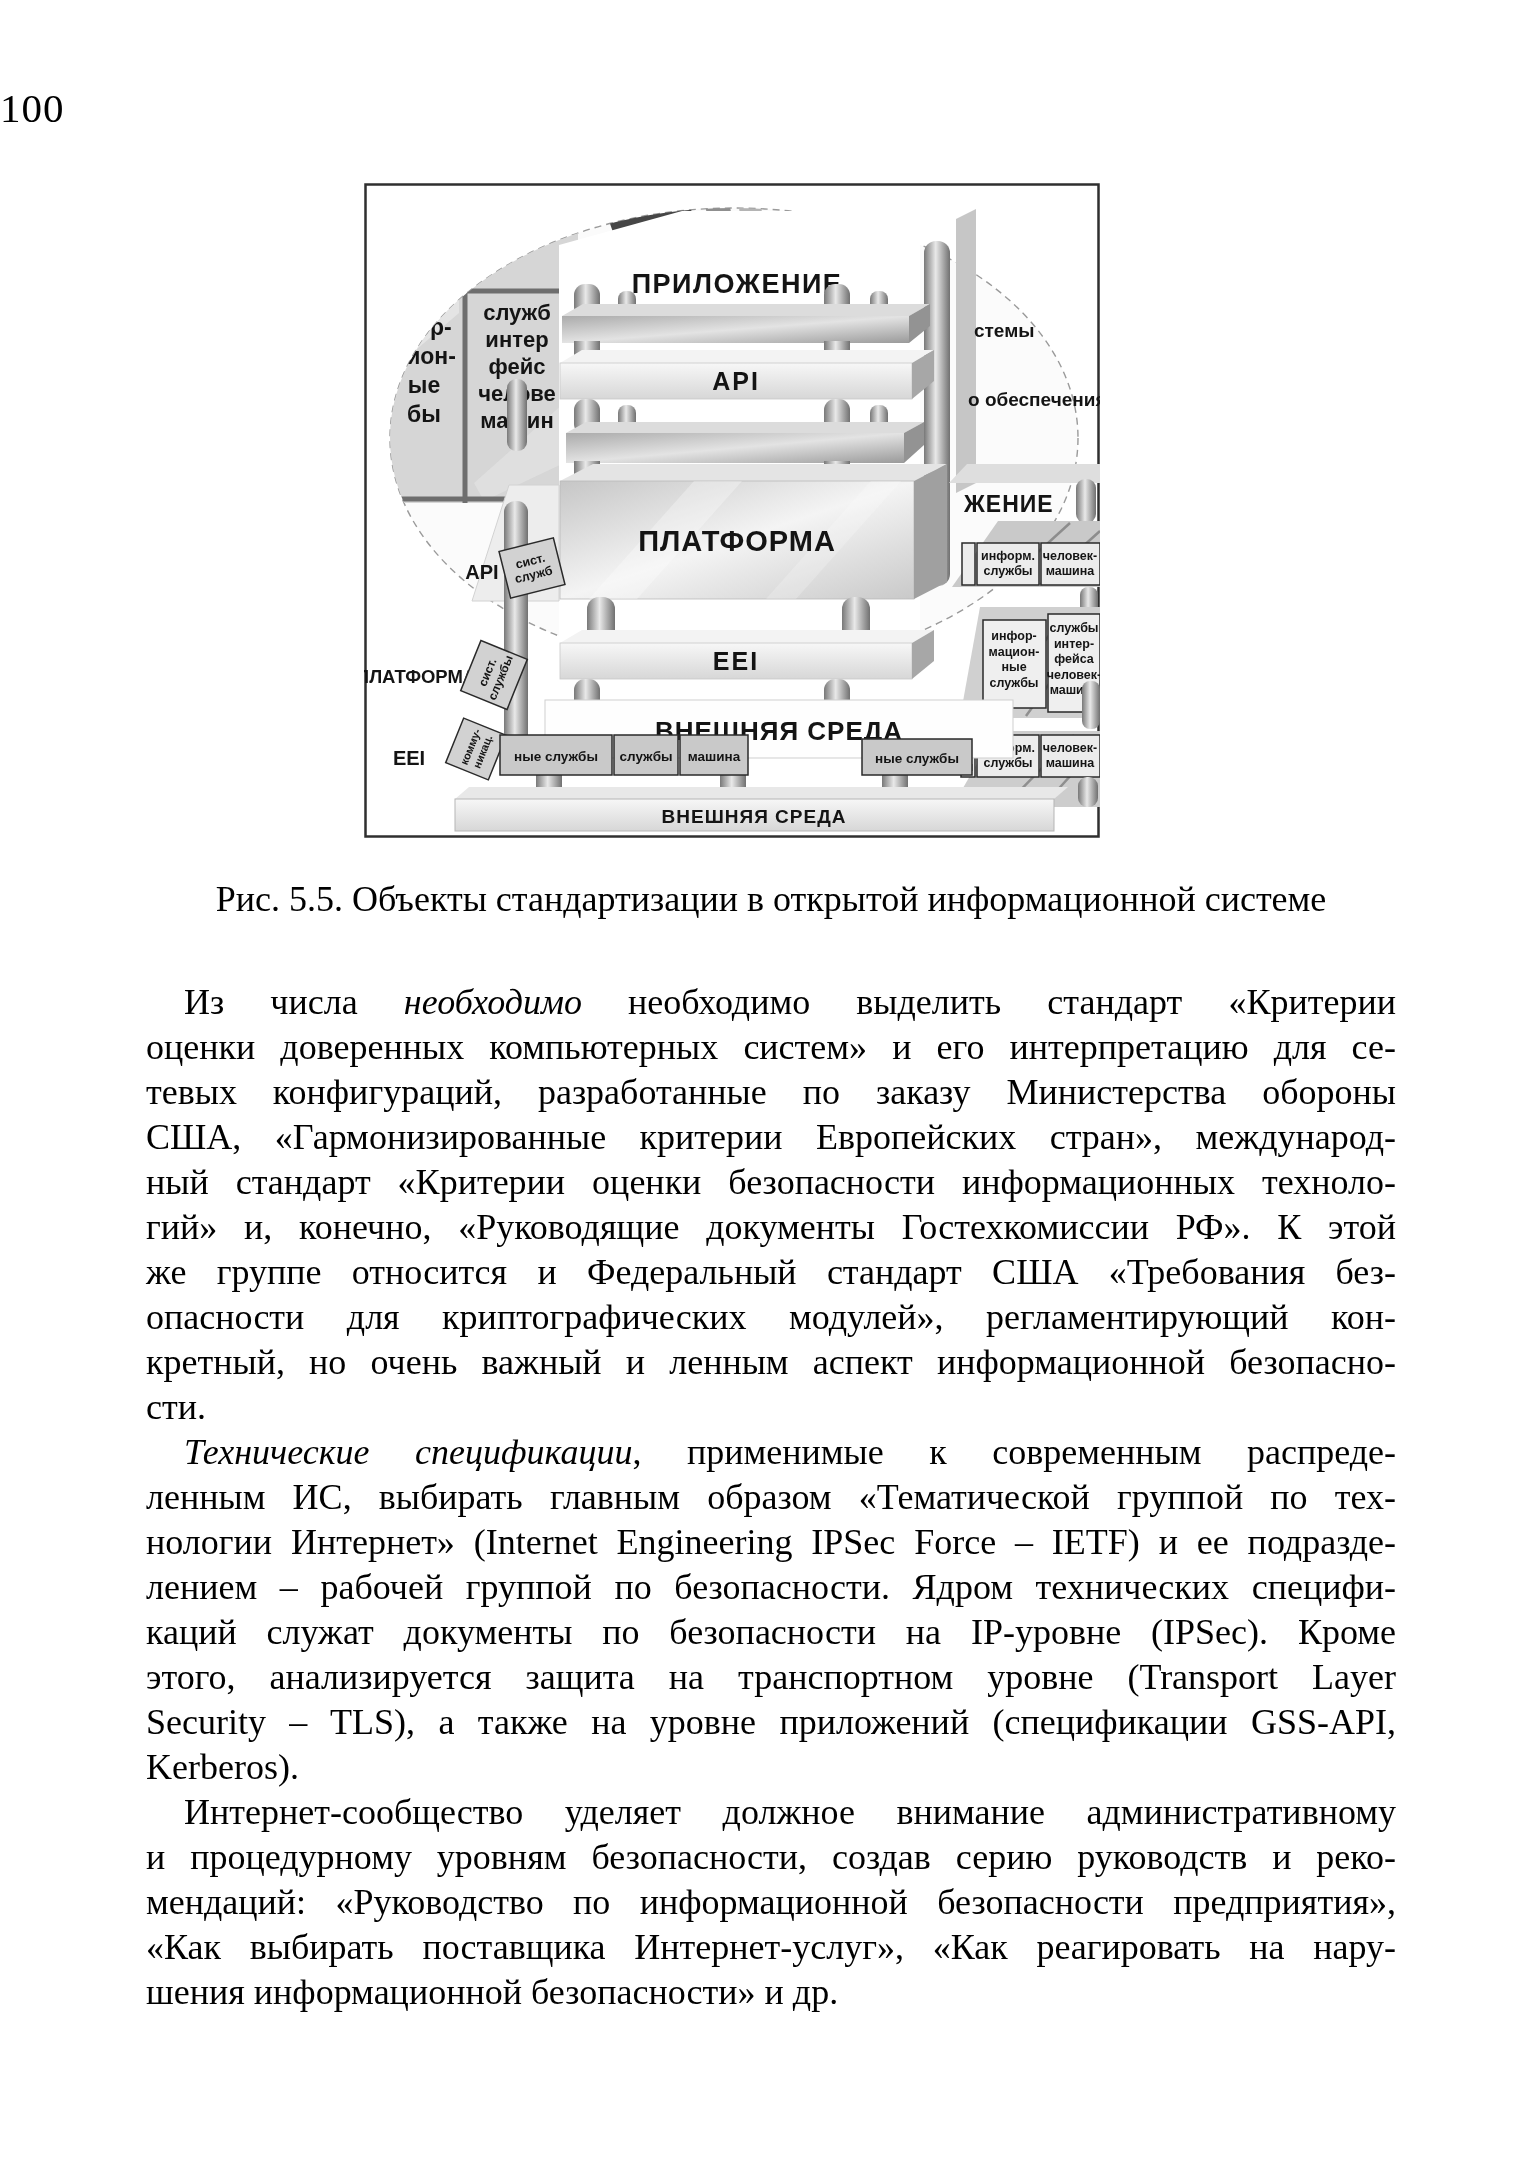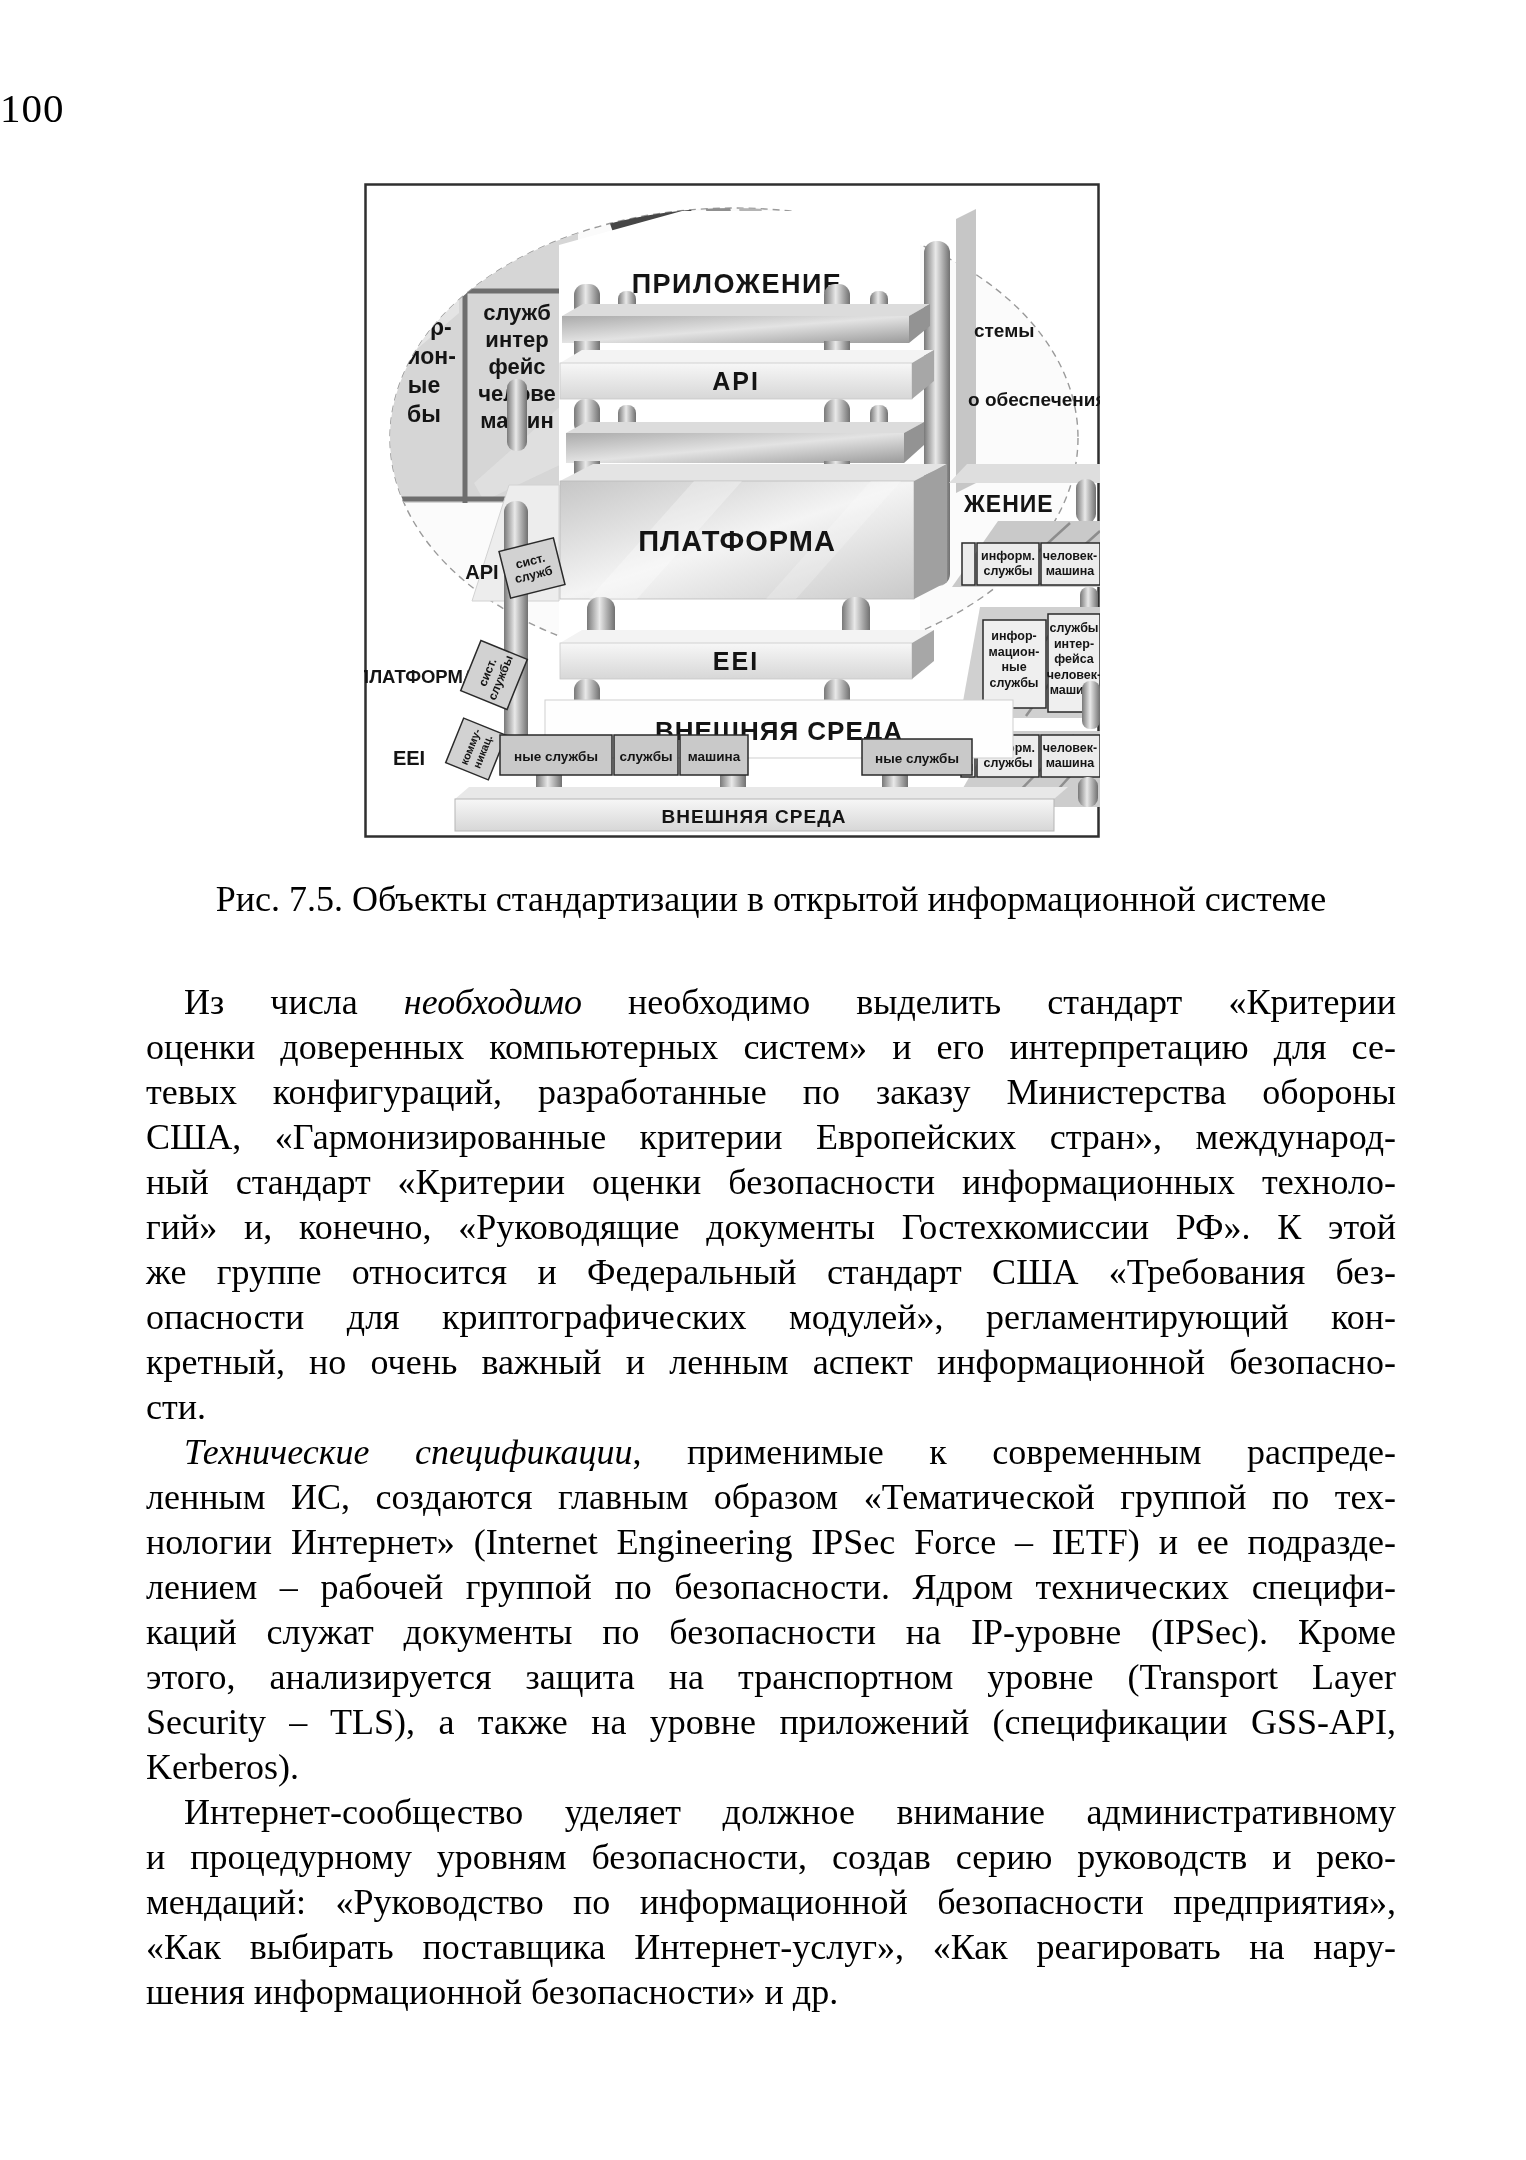--- a/index.html
+++ b/index.html
@@ -219,38 +219,38 @@
     <text x="192" y="578" text-anchor="middle" font-size="13.5">ные службы</text>
     <text x="282" y="578" text-anchor="middle" font-size="13.5">службы</text>
     <text x="350" y="578" text-anchor="middle" font-size="13.5">машина</text>
 
     <rect x="498" y="556" width="110" height="36" fill="#c9c9c9" stroke="#2a2a2a" stroke-width="1.5"></rect>
     <text x="553" y="580" text-anchor="middle" font-size="13.5">ные службы</text>
   </g>
 </svg>
 </div>
 
-<div class="caption">Рис. 7.5. Объекты стандартизации в открытой информационной системе</div>
+<div class="caption">Рис. 5.5. Объекты стандартизации в открытой информационной системе</div>
 
 <div id="body-text">
     <div class="para">
       <div class="line first">Из числа <i>необходимо</i> необходимо выделить стандарт «Критерии</div>
       <div class="line">оценки доверенных компьютерных систем» и его интерпретацию для се-</div>
       <div class="line">тевых конфигураций, разработанные по заказу Министерства обороны</div>
       <div class="line">США, «Гармонизированные критерии Европейских стран», международ-</div>
       <div class="line">ный стандарт «Критерии оценки безопасности информационных техноло-</div>
       <div class="line">гий» и, конечно, «Руководящие документы Гостехкомиссии РФ». К этой</div>
       <div class="line">же группе относится и Федеральный стандарт США «Требования без-</div>
       <div class="line">опасности для криптографических модулей», регламентирующий кон-</div>
       <div class="line">кретный, но очень важный и ленным аспект информационной безопасно-</div>
       <div class="line plast">сти.</div>
     </div>
     <div class="para">
       <div class="line first"><i>Технические спецификации</i>, применимые к современным распреде-</div>
-      <div class="line">ленным ИС, создаются главным образом «Тематической группой по тех-</div>
+      <div class="line">ленным ИС, выбирать главным образом «Тематической группой по тех-</div>
       <div class="line">нологии Интернет» (Internet Engineering IPSec Force – IETF) и ее подразде-</div>
       <div class="line">лением – рабочей группой по безопасности. Ядром технических специфи-</div>
       <div class="line">каций служат документы по безопасности на IP-уровне (IPSec). Кроме</div>
       <div class="line">этого, анализируется защита на транспортном уровне (Transport Layer</div>
       <div class="line">Security – TLS), а также на уровне приложений (спецификации GSS-API,</div>
       <div class="line plast">Kerberos).</div>
     </div>
     <div class="para">
       <div class="line first">Интернет-сообщество уделяет должное внимание административному</div>
       <div class="line">и процедурному уровням безопасности, создав серию руководств и реко-</div>

